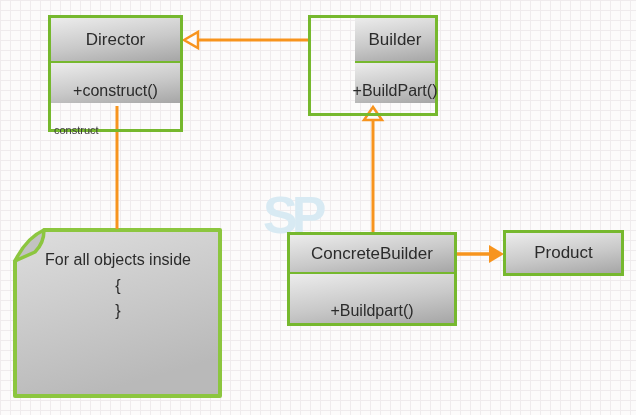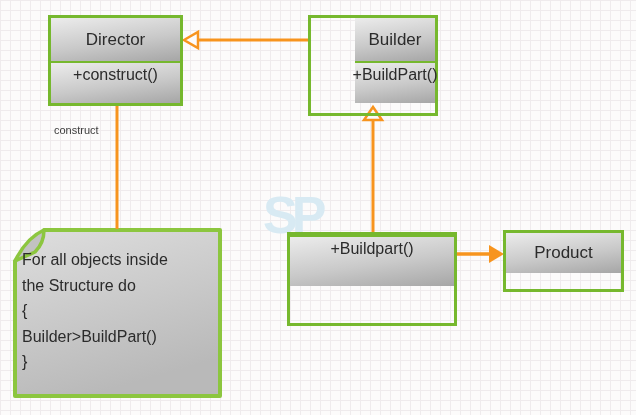--- a/index.html
+++ b/index.html
@@ -38,41 +38,41 @@
     box-sizing:border-box;
     text-align:center;
     color:#2b2b2b;
   }
   .uml-title{
     display:flex;align-items:center;justify-content:center;
     background:linear-gradient(172deg,#ececec 0%,#c9c9c9 55%,#a6a6a6 100%);
     font-size:17px;
   }
   .uml-members{
-    display:flex;flex-direction:column;align-items:center;justify-content:flex-start;
+    display:flex;flex-direction:column;align-items:center;justify-content:flex-end;
     border-top:2px solid #76b82e;
     background:linear-gradient(172deg,#ececec 0%,#c9c9c9 55%,#a6a6a6 100%);
     font-size:16px;line-height:24px;
   }
-  #director{left:48px;top:15px;width:135px;height:91px;}
+  #director{left:48px;top:15px;width:135px;height:117px;}
   #director .uml-title{height:43px;}
   #director .uml-members{height:40px;}
   #builder{left:308px;top:15px;width:130px;height:101px;padding-left:44px;}
   #builder .uml-title{height:43px;}
   #builder .uml-members{height:40px;}
   #concrete-builder{left:287px;top:232px;width:170px;height:94px;}
   #concrete-builder .uml-title{height:37px;}
   #concrete-builder .uml-members{height:49px;}
-  #product{left:503px;top:230px;width:121px;height:62px;}
+  #product{left:503px;top:230px;width:121px;height:46px;}
   #product .uml-title{height:40px;}
 
   
   .note-text{
     position:absolute;left:22px;top:247px;width:192px;
-    font-size:16px;line-height:25.5px;color:#2b2b2b;
+    text-align:center;font-size:16px;line-height:25.5px;color:#2b2b2b;
     pointer-events:none;
   }
 
   
   .edge-label{
     position:absolute;left:54px;top:124px;
     font-size:11px;color:#3c3c3c;
   }
 
   svg{display:block;}
@@ -128,32 +128,31 @@
   </div>
 
   <div class="uml-class" id="builder">
     <div class="uml-title">Builder</div>
     <div class="uml-members">
       <div>+BuildPart()</div>
     </div>
   </div>
 
   <div class="uml-class" id="concrete-builder">
+    <div class="uml-title">ConcreteBuilder</div>
     <div class="uml-members">
       <div>+Buildpart()</div>
     </div>
   </div>
 
   <div class="uml-class" id="product">
     <div class="uml-title">Product</div>
   </div>
 
   <div class="note-text">
     <div>For all objects inside</div>
-    <div>the Structure do</div>
     <div>{</div>
-    <div>Builder&gt;BuildPart()</div>
     <div>}</div>
   </div>
 
   <div class="edge-label">construct</div>
 
 </div>
 
 </body></html>

